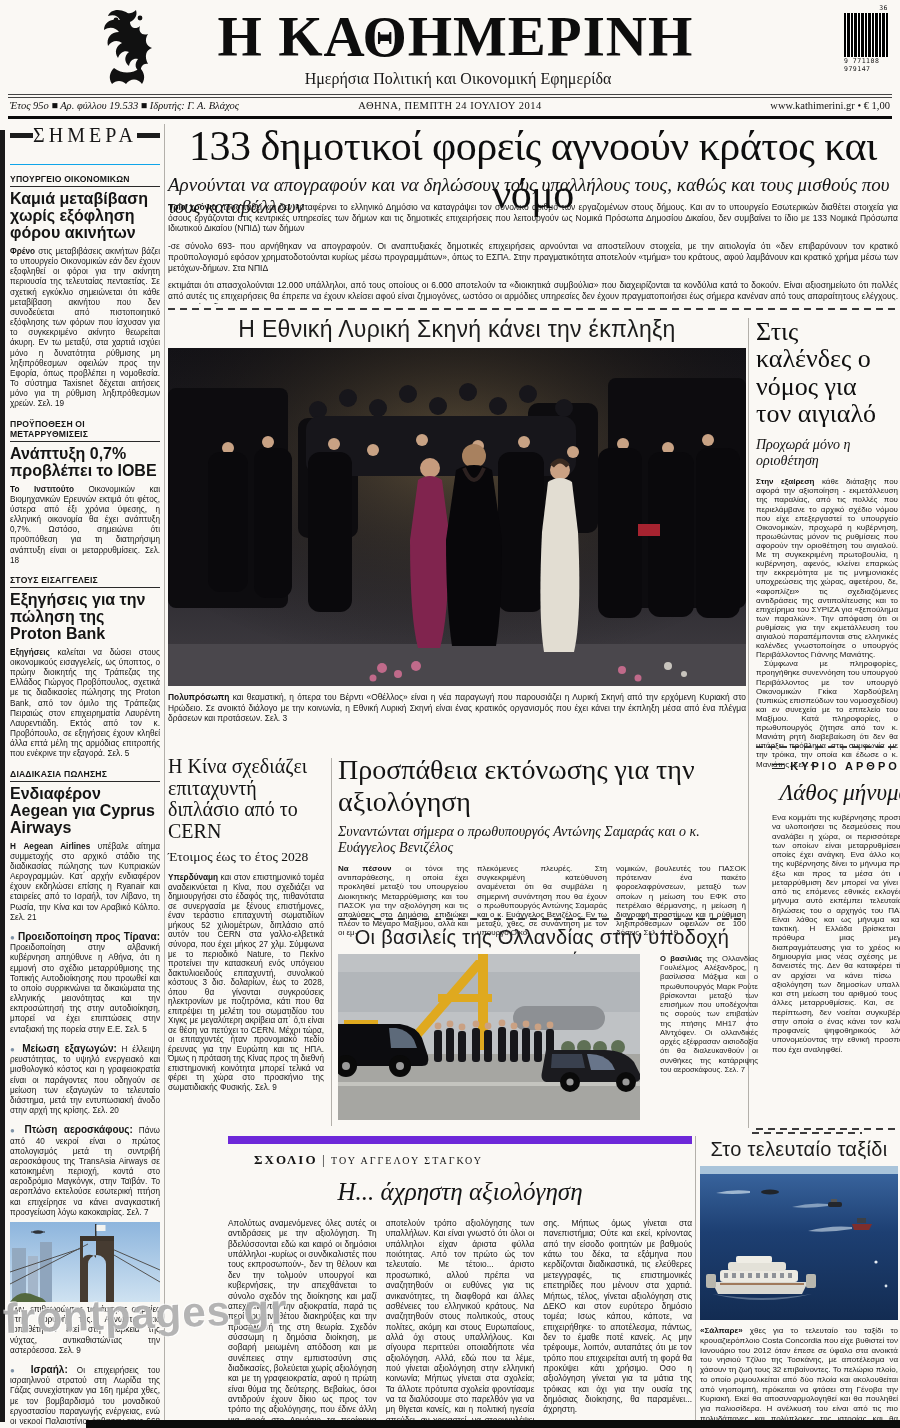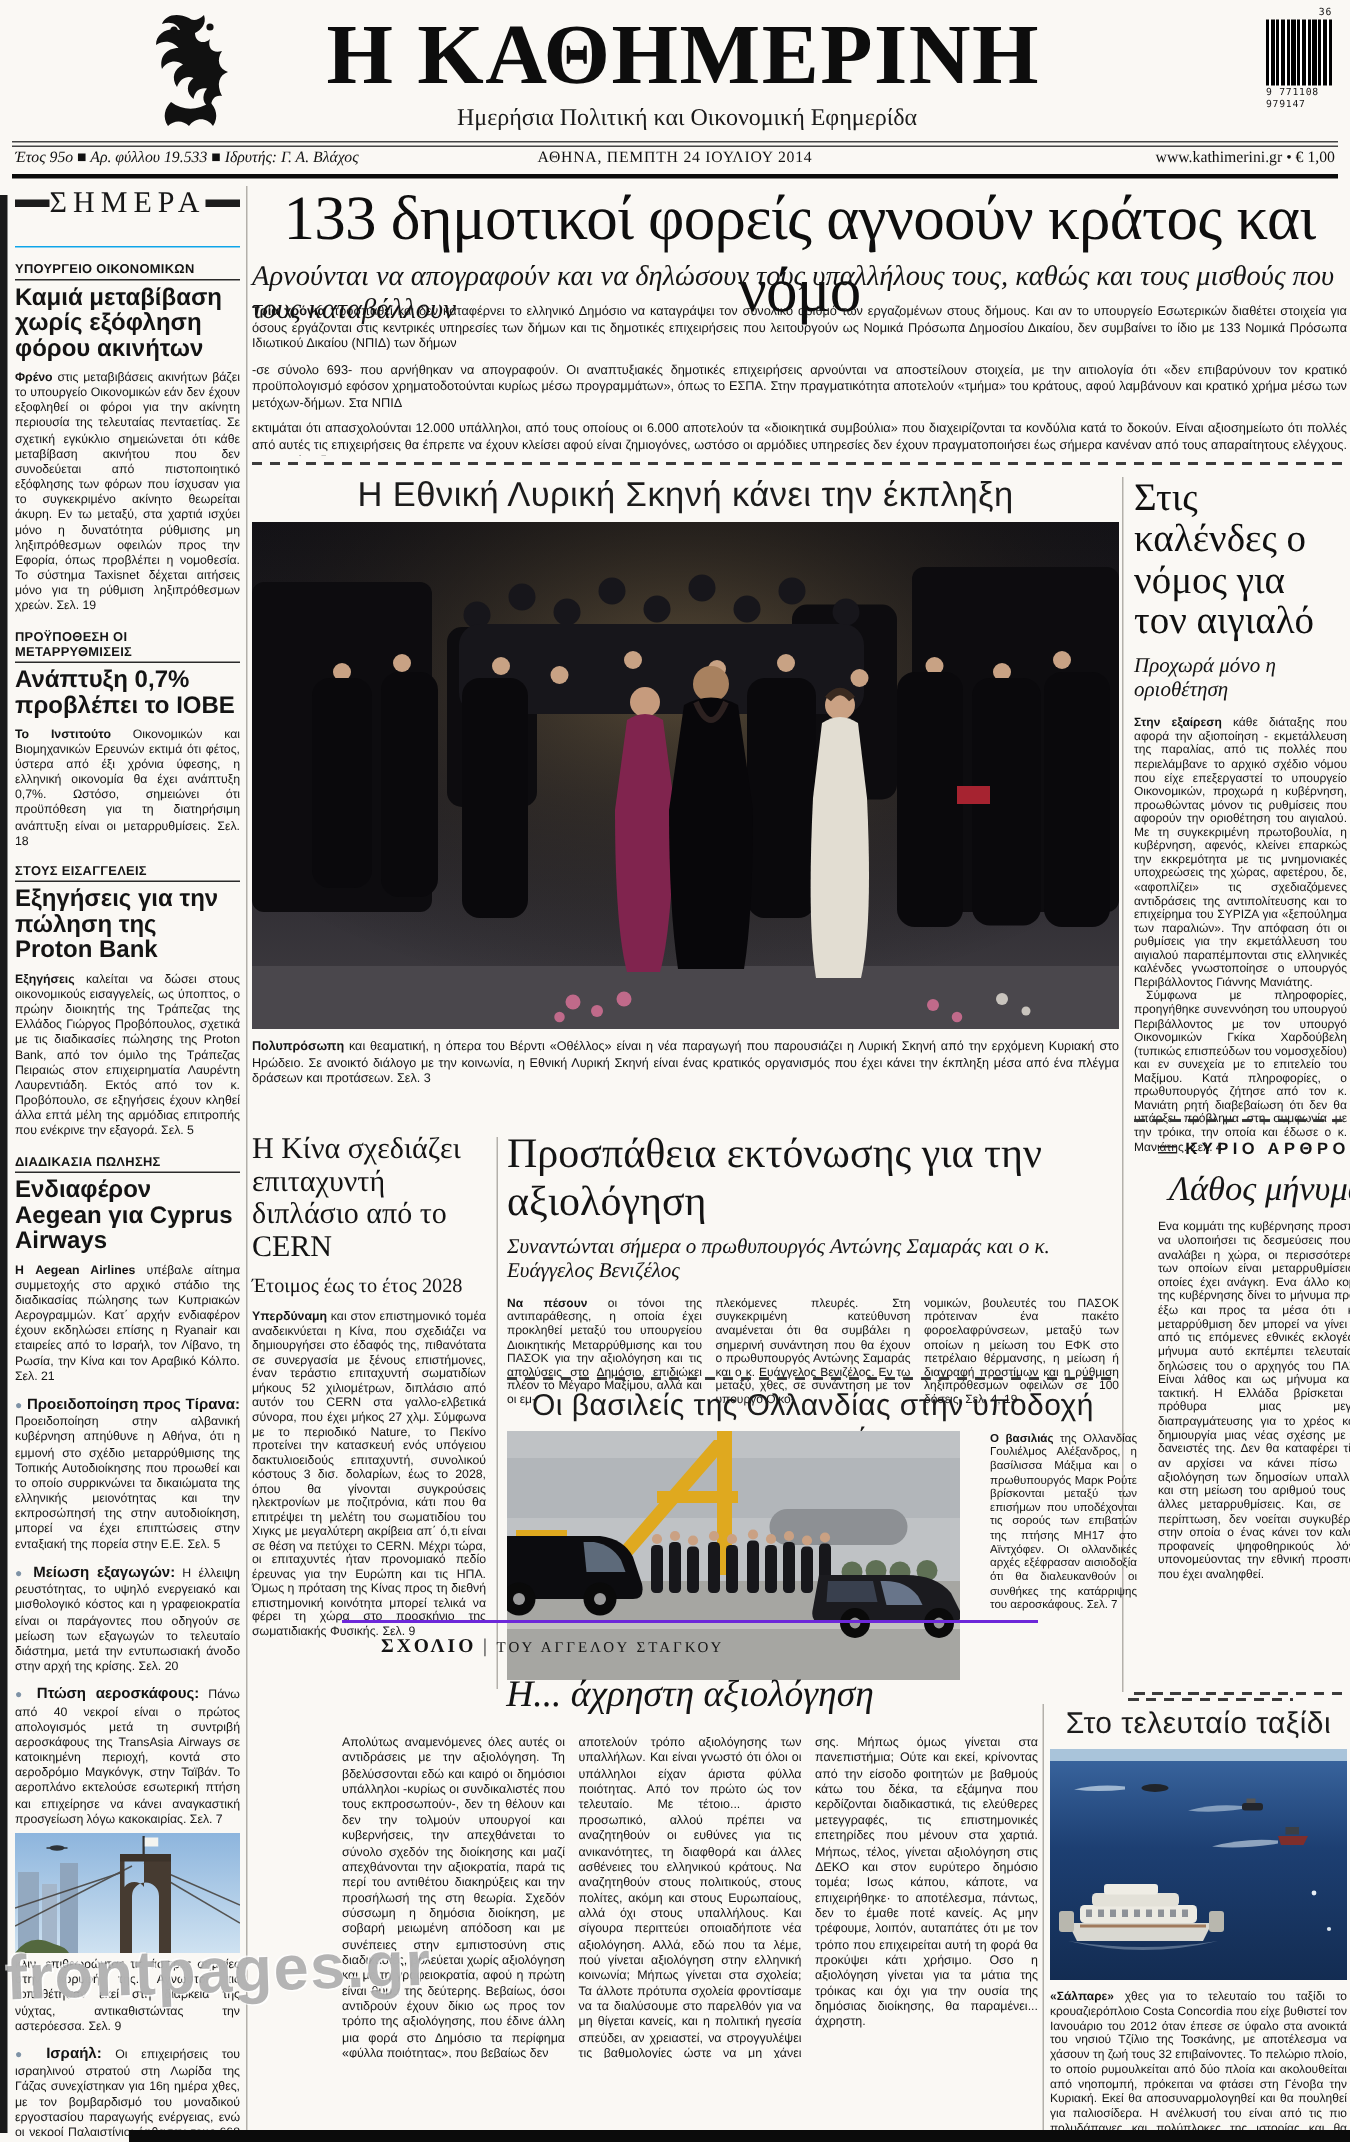--- a/index.html
+++ b/index.html
@@ -375,21 +375,21 @@
     <div class="ka-head">
       <span class="ln"></span>
       <span class="ka-title">ΚΥΡΙΟ ΑΡΘΡΟ</span>
       <span class="ln"></span>
     </div>
     <div class="ka-art" style="margin:8px 0 7px;text-align:center;">Λάθος μήνυμα</div>
     <p class="ka-body">Ενα κομμάτι της κυβέρνησης προσπαθεί να υλοποιήσει τις δεσμεύσεις που έχει αναλάβει η χώρα, οι περισσότερες εκ των οποίων είναι μεταρρυθμίσεις τις οποίες έχει ανάγκη. Ενα άλλο κομμάτι της κυβέρνησης δίνει το μήνυμα προς τα έξω και προς τα μέσα ότι καμία μεταρρύθμιση δεν μπορεί να γίνει πριν από τις επόμενες εθνικές εκλογές. Το μήνυμα αυτό εκπέμπει τελευταία με δηλώσεις του ο αρχηγός του ΠΑΣΟΚ. Είναι λάθος και ως μήνυμα και ως τακτική. Η Ελλάδα βρίσκεται στα πρόθυρα μιας μεγάλης διαπραγμάτευσης για το χρέος και τη δημιουργία μιας νέας σχέσης με τους δανειστές της. Δεν θα καταφέρει τίποτα αν αρχίσει να κάνει πίσω στην αξιολόγηση των δημοσίων υπαλλήλων και στη μείωση του αριθμού τους ή σε άλλες μεταρρυθμίσεις. Και, σε κάθε περίπτωση, δεν νοείται συγκυβέρνηση στην οποία ο ένας κάνει τον καλό για προφανείς ψηφοθηρικούς λόγους, υπονομεύοντας την εθνική προσπάθεια που έχει αναληφθεί.</p>
   </div>
   <div class="abs dash" style="left:752px;width:110px;top:1132px;"></div>
 
-  <div class="abs" style="left:228px;width:464px;top:1080px;height:292px;overflow:hidden;border-top:2px solid #6d28d9;padding-top:6px;box-sizing:border-box;">
+  <div class="abs" style="left:228px;width:464px;top:1136px;height:292px;overflow:hidden;border-top:8px solid #6d28d9;padding-top:6px;box-sizing:border-box;">
     <div style="margin-left:26px;">
       <span class="sx-head">ΣΧΟΛΙΟ</span>
       <span class="sx-head" style="font-weight:normal;">|</span>
       <span class="sx-byline">ΤΟΥ ΑΓΓΕΛΟΥ ΣΤΑΓΚΟΥ</span>
     </div>
     <div class="sx-title" style="text-align:center;margin:10px 0 12px;">Η... άχρηστη αξιολόγηση</div>
     <div class="sx-cols">
       <div>Απολύτως αναμενόμενες όλες αυτές οι αντιδράσεις με την αξιολόγηση. Τη βδελύσσονται εδώ και καιρό οι δημόσιοι υπάλληλοι -κυρίως οι συνδικαλιστές που τους εκπροσωπούν-, δεν τη θέλουν και δεν την τολμούν υπουργοί και κυβερνήσεις, την απεχθάνεται το σύνολο σχεδόν της διοίκησης και μαζί απεχθάνονται την αξιοκρατία, παρά τις περί του αντιθέτου διακηρύξεις και την προσήλωσή της στη θεωρία. Σχεδόν σύσσωμη η δημόσια διοίκηση, με σοβαρή μειωμένη απόδοση και με συνέπειες στην εμπιστοσύνη στις διαδικασίες, βολεύεται χωρίς αξιολόγηση και με τη γραφειοκρατία, αφού η πρώτη είναι θύμα της δεύτερης. Βεβαίως, όσοι αντιδρούν έχουν δίκιο ως προς τον τρόπο της αξιολόγησης, που έδινε άλλη μια φορά στο Δημόσιο τα περίφημα «φύλλα ποιότητας», που βεβαίως δεν</div>
       <div>αποτελούν τρόπο αξιολόγησης των υπαλλήλων. Και είναι γνωστό ότι όλοι οι υπάλληλοι είχαν άριστα φύλλα ποιότητας. Από τον πρώτο ώς τον τελευταίο. Με τέτοιο... άριστο προσωπικό, αλλού πρέπει να αναζητηθούν οι ευθύνες για τις ανικανότητες, τη διαφθορά και άλλες ασθένειες του ελληνικού κράτους. Να αναζητηθούν στους πολιτικούς, στους πολίτες, ακόμη και στους Ευρωπαίους, αλλά όχι στους υπαλλήλους. Και σίγουρα περιττεύει οποιαδήποτε νέα αξιολόγηση. Αλλά, εδώ που τα λέμε, πού γίνεται αξιολόγηση στην ελληνική κοινωνία; Μήπως γίνεται στα σχολεία; Τα άλλοτε πρότυπα σχολεία φροντίσαμε να τα διαλύσουμε στο παρελθόν για να μη θίγεται κανείς, και η πολιτική ηγεσία σπεύδει, αν χρειαστεί, να στρογγυλέψει τις βαθμολογίες ώστε να μη χάνει κανείς. Γνωστοί εξάλλου οι αέναοι αγώνες της ΟΛΜΕ κατά της αξιολόγη-</div>
       <div>σης. Μήπως όμως γίνεται στα πανεπιστήμια; Ούτε και εκεί, κρίνοντας από την είσοδο φοιτητών με βαθμούς κάτω του δέκα, τα εξάμηνα που κερδίζονται διαδικαστικά, τις ελεύθερες μετεγγραφές, τις επιστημονικές επετηρίδες που μένουν στα χαρτιά. Μήπως, τέλος, γίνεται αξιολόγηση στις ΔΕΚΟ και στον ευρύτερο δημόσιο τομέα; Ισως κάπου, κάποτε, να επιχειρήθηκε· το αποτέλεσμα, πάντως, δεν το έμαθε ποτέ κανείς. Ας μην τρέφουμε, λοιπόν, αυταπάτες ότι με τον τρόπο που επιχειρείται αυτή τη φορά θα προκύψει κάτι χρήσιμο. Οσο η αξιολόγηση γίνεται για τα μάτια της τρόικας και όχι για την ουσία της δημόσιας διοίκησης, θα παραμένει... άχρηστη.</div>

